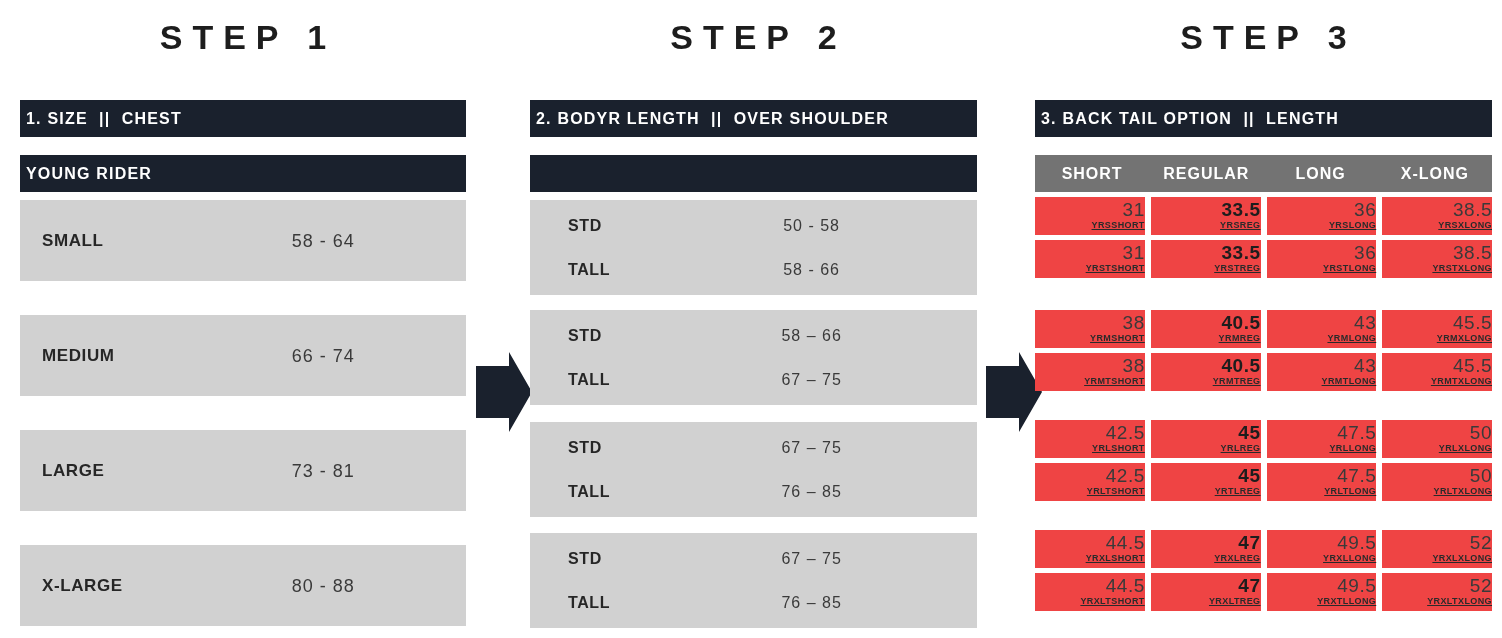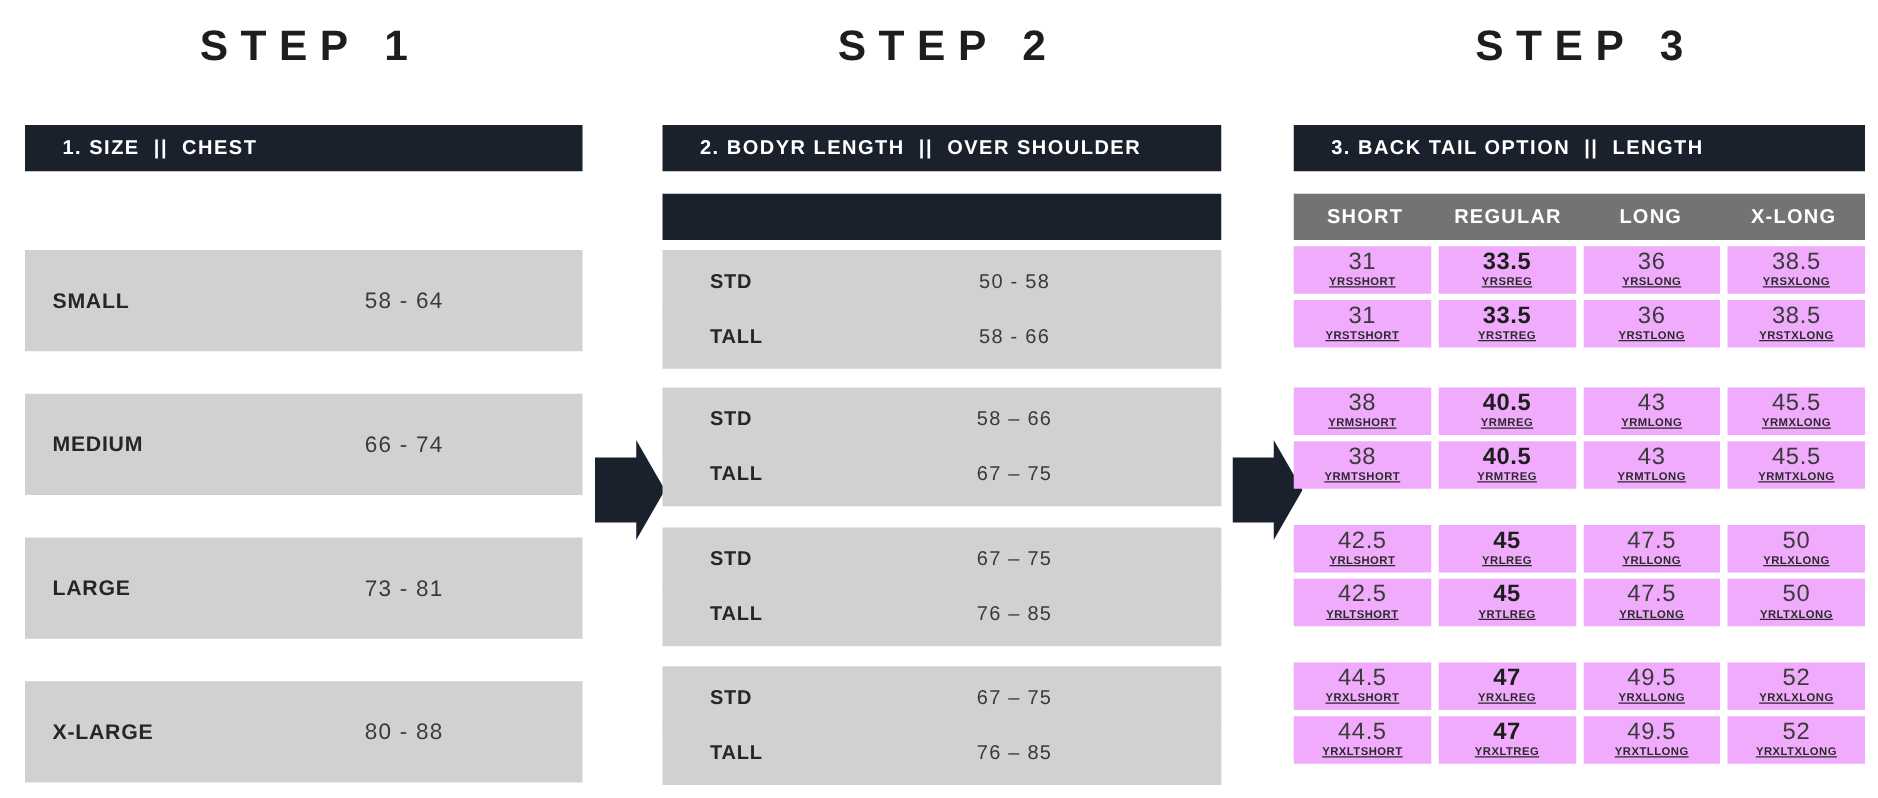--- a/index.html
+++ b/index.html
@@ -12,21 +12,21 @@
   #col-step2{left:530px;width:447px;}
   #col-step3{left:1035px;width:457px;}
 
   .step-title{
     position:absolute;top:18px;left:0;right:0;text-align:center;
     font-size:34px;font-weight:bold;color:#1d1d1d;letter-spacing:10px;text-indent:10px;
   }
   .bar{
     position:absolute;left:0;right:0;height:37px;background:#1a212d;
     color:#ffffff;font-weight:bold;font-size:16px;letter-spacing:1.2px;
-    line-height:37px;padding-left:30px;box-sizing:border-box;white-space:pre;
+    line-height:37px;padding-left:6px;box-sizing:border-box;white-space:pre;
   }
   .bar-header{top:100px;}
   .bar-sub{top:155px;}
 
   
   .s1-row{position:absolute;left:0;right:0;height:81px;background:#d1d1d1;}
   .s1-label{
     position:absolute;left:22px;top:50%;transform:translateY(-50%);
     font-weight:bold;font-size:17px;letter-spacing:0.6px;color:#262626;
   }
@@ -50,36 +50,37 @@
   .s3-headers{
     position:absolute;top:155px;left:0;right:0;height:37px;background:#737373;
     display:flex;align-items:center;
   }
   .s3-headers span{
     flex:1;text-align:center;color:#ffffff;font-weight:bold;
     font-size:16px;letter-spacing:1px;
   }
   .s3-row{position:absolute;left:0;right:0;height:38px;display:flex;gap:6px;}
   .s3-cell{
-    flex:1;background:#f0abfc;text-align:center;box-sizing:border-box;padding-top:2px;
+    flex:1;background:#ef4444;text-align:right;box-sizing:border-box;padding-top:2px;
   }
   .s3-num{display:block;font-size:19px;line-height:21px;color:#3a3a3a;letter-spacing:0.5px;}
   .s3-cell.reg .s3-num{font-weight:bold;color:#1d1d1d;}
   .s3-code{display:block;font-size:9px;line-height:11px;font-weight:bold;color:#2a2a2a;letter-spacing:0.4px;text-decoration:underline;}
 
   .flow-arrow{position:absolute;top:352px;width:56px;height:80px;}
   #arrow-1{left:476px;}
   #arrow-2{left:986px;}
 </style>
 </head>
 <body>
 
 <section class="col" id="col-step1">
   <div class="step-title">STEP 1</div>
   <div class="bar bar-header">1. SIZE  ||  CHEST</div>
+  <div class="bar bar-sub">YOUNG RIDER</div>
   <div>
       <div class="s1-row" style="top: 200px;">
         <span class="s1-label">SMALL</span>
         <span class="s1-value">58 - 64</span>
       </div>
       <div class="s1-row" style="top: 315px;">
         <span class="s1-label">MEDIUM</span>
         <span class="s1-value">66 - 74</span>
       </div>
       <div class="s1-row" style="top: 430px;">

